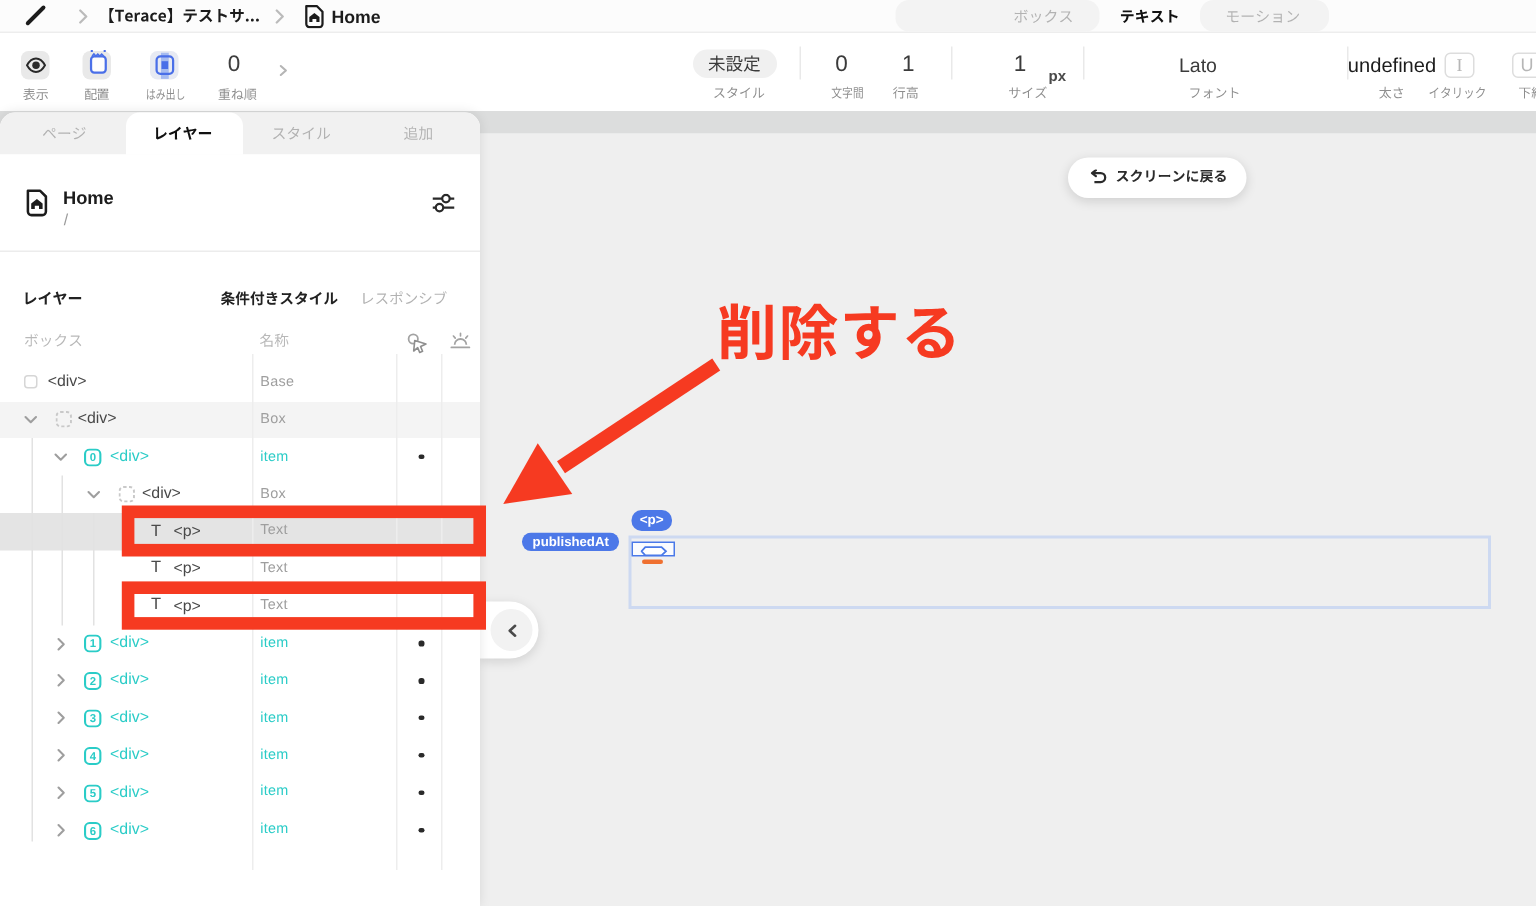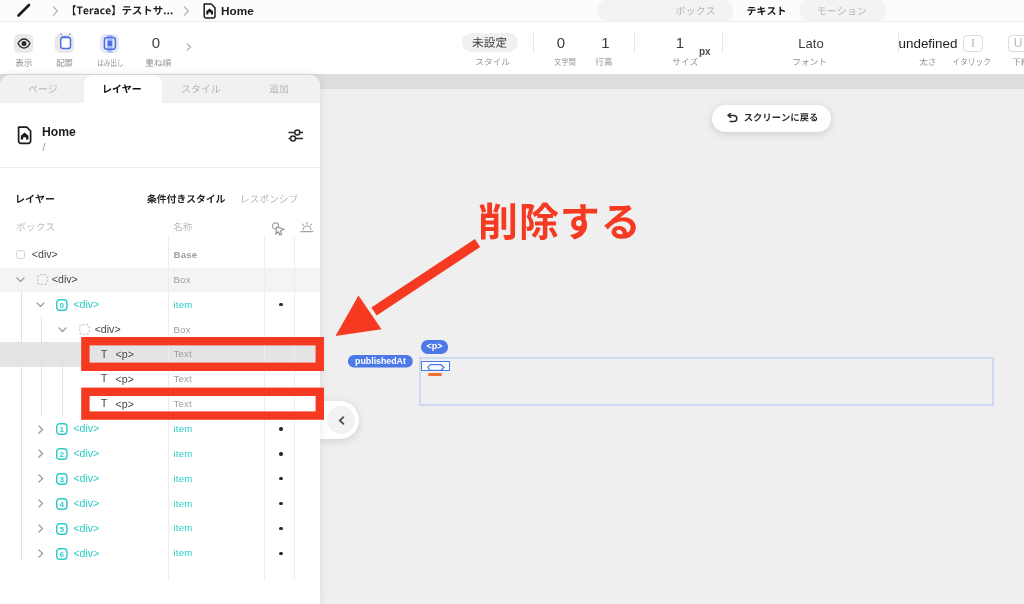--- a/index.html
+++ b/index.html
@@ -70,21 +70,21 @@
     <path d="M1.2 1 L4.6 4 L1.2 7" fill="none" stroke="#b5b5b5" stroke-width="1.4" stroke-linecap="round" stroke-linejoin="round"></path>
   </svg>
 <div class="abs" style="left:462px;top:33px;width:56px;height:19px;background:#f0f0f0;border-radius:9.5px;z-index:11"></div>
 <div class="abs" style="left:533px;top:31px;width:1px;height:22px;background:#e9e9e9;z-index:11"></div>
 <div class="abs" style="left:548px;top:34.4px;width:26px;height:18px;font-size:15px;color:#3b3b3b;text-align:center;z-index:11">0</div>
 <div class="abs" style="left:592.5px;top:34.4px;width:26px;height:18px;font-size:15px;color:#3b3b3b;text-align:center;z-index:11">1</div>
 <div class="abs" style="left:634px;top:31px;width:1px;height:22px;background:#e9e9e9;z-index:11"></div>
 <div class="abs" style="left:666px;top:34.4px;width:30px;height:18px;font-size:15px;letter-spacing:2px;color:#3b3b3b;text-align:center;z-index:11">1</div>
 <div class="abs" style="left:699px;top:46px;font-size:10px;font-weight:bold;color:#4a4a4a;z-index:11">px</div>
 <div class="abs" style="left:722px;top:31px;width:1px;height:22px;background:#e9e9e9;z-index:11"></div>
-<div class="abs" style="left:786px;top:36px;width:50px;height:16px;font-size:13px;color:#3b3b3b;text-align:center;z-index:11">Lato</div>
+<div class="abs" style="left:786px;top:36px;width:50px;height:16px;font-size:13px;color:#3b3b3b;z-index:11">Lato</div>
 <div class="abs" style="left:898px;top:31px;width:1px;height:22px;background:#e9e9e9;z-index:11"></div>
 <div class="abs" style="left:898.5px;top:35.5px;width:59px;height:16px;font-size:13.4px;color:#1c1c1c;text-align:center;z-index:11">undefined</div>
 <div class="abs" style="left:963px;top:35px;width:20px;height:17px;border:1.2px solid #ddd;border-radius:4px;z-index:11;text-align:center;font-size:12px;color:#b6b6b6;font-family:'Liberation Serif',serif;line-height:15px">I</div>
 <div class="abs" style="left:1008px;top:35px;width:20px;height:17px;border:1.2px solid #ddd;border-radius:4px;z-index:11;text-align:center;font-size:12px;color:#b6b6b6;line-height:15px">U</div>
 
 <div class="abs" style="left:0;top:75px;width:320px;height:529px;background:#fff;border-radius:10px 10px 0 0;box-shadow:0 0 8px rgba(0,0,0,0.10);z-index:30"></div>
 <div class="abs" style="left:0;top:75px;width:320px;height:28px;background:#f1f1f1;border-radius:10px 10px 0 0;z-index:31"></div>
 <div class="abs" style="left:84px;top:75px;width:78px;height:28px;background:#fff;border-radius:9px 9px 0 0;z-index:32"></div>
 <div class="abs" style="left:0;top:103px;width:320px;height:501px;background:#fff;z-index:31"></div>
 <div class="abs" style="left:0;top:75px;width:320px;height:529px;z-index:33" id="panel">
@@ -114,21 +114,21 @@
 <div style="position:absolute;left:0;top:267.5px;width:320px;height:24.9px;background:#f4f4f4"></div>
 <div style="position:absolute;left:0;top:342.0px;width:320px;height:24.9px;background:#e4e4e4"></div>
 <div style="position:absolute;left:20.5px;top:292.3px;width:1px;height:268.5px;background:#e2e2e2"></div>
 <div style="position:absolute;left:41.3px;top:317.2px;width:1px;height:99.4px;background:#e2e2e2"></div>
 <div style="position:absolute;left:62px;top:342.0px;width:1px;height:74.6px;background:#e2e2e2"></div>
 <div style="position:absolute;left:167.5px;top:236px;width:1px;height:344px;background:#ededed"></div>
 <div style="position:absolute;left:263.5px;top:236px;width:1px;height:344px;background:#ededed"></div>
 <div style="position:absolute;left:293.5px;top:236px;width:1px;height:344px;background:#ededed"></div>
 <div style="position:absolute;left:16px;top:250.0px;width:9.4px;height:9.4px;border:1.3px solid #d6d6d6;border-radius:2.5px;background:#fff"></div>
 <div style="position:absolute;left:31.8px;top:248.4px;font-size:10.6px;font-weight:normal;color:#484848;letter-spacing:0px;line-height:1.25">&lt;div&gt;</div>
-<div style="position:absolute;left:173.5px;top:249.0px;font-size:9.6px;font-weight:bold;color:#9e9e9e;letter-spacing:0.2px;line-height:1.25">Base</div>
+<div style="position:absolute;left:173.5px;top:249.0px;font-size:9.6px;font-weight:normal;color:#9e9e9e;letter-spacing:0.2px;line-height:1.25">Base</div>
 <svg style="position:absolute;left:15.7px;top:276.9px" width="9" height="6" viewBox="0 0 9 6">
       <path d="M1 1 L4.5 4.5 L8 1" stroke="#9e9e9e" stroke-width="1.4" fill="none" stroke-linecap="round" stroke-linejoin="round"></path>
     </svg>
 <svg style="position:absolute;left:36.5px;top:274.4px" width="11" height="11" viewBox="0 0 11 11">
       <rect x="0.7" y="0.7" width="9.6" height="9.6" rx="2.6" fill="none" stroke="#c9c9c9" stroke-width="1.3" stroke-dasharray="2.1 1.6"></rect>
     </svg>
 <div style="position:absolute;left:51.8px;top:273.2px;font-size:10.6px;font-weight:normal;color:#484848;letter-spacing:0px;line-height:1.25">&lt;div&gt;</div>
 <div style="position:absolute;left:173.5px;top:273.8px;font-size:9.6px;font-weight:normal;color:#9e9e9e;letter-spacing:0.2px;line-height:1.25">Box</div>
 <svg style="position:absolute;left:36.2px;top:301.8px" width="9" height="6" viewBox="0 0 9 6">
       <path d="M1 1 L4.5 4.5 L8 1" stroke="#9e9e9e" stroke-width="1.4" fill="none" stroke-linecap="round" stroke-linejoin="round"></path>

